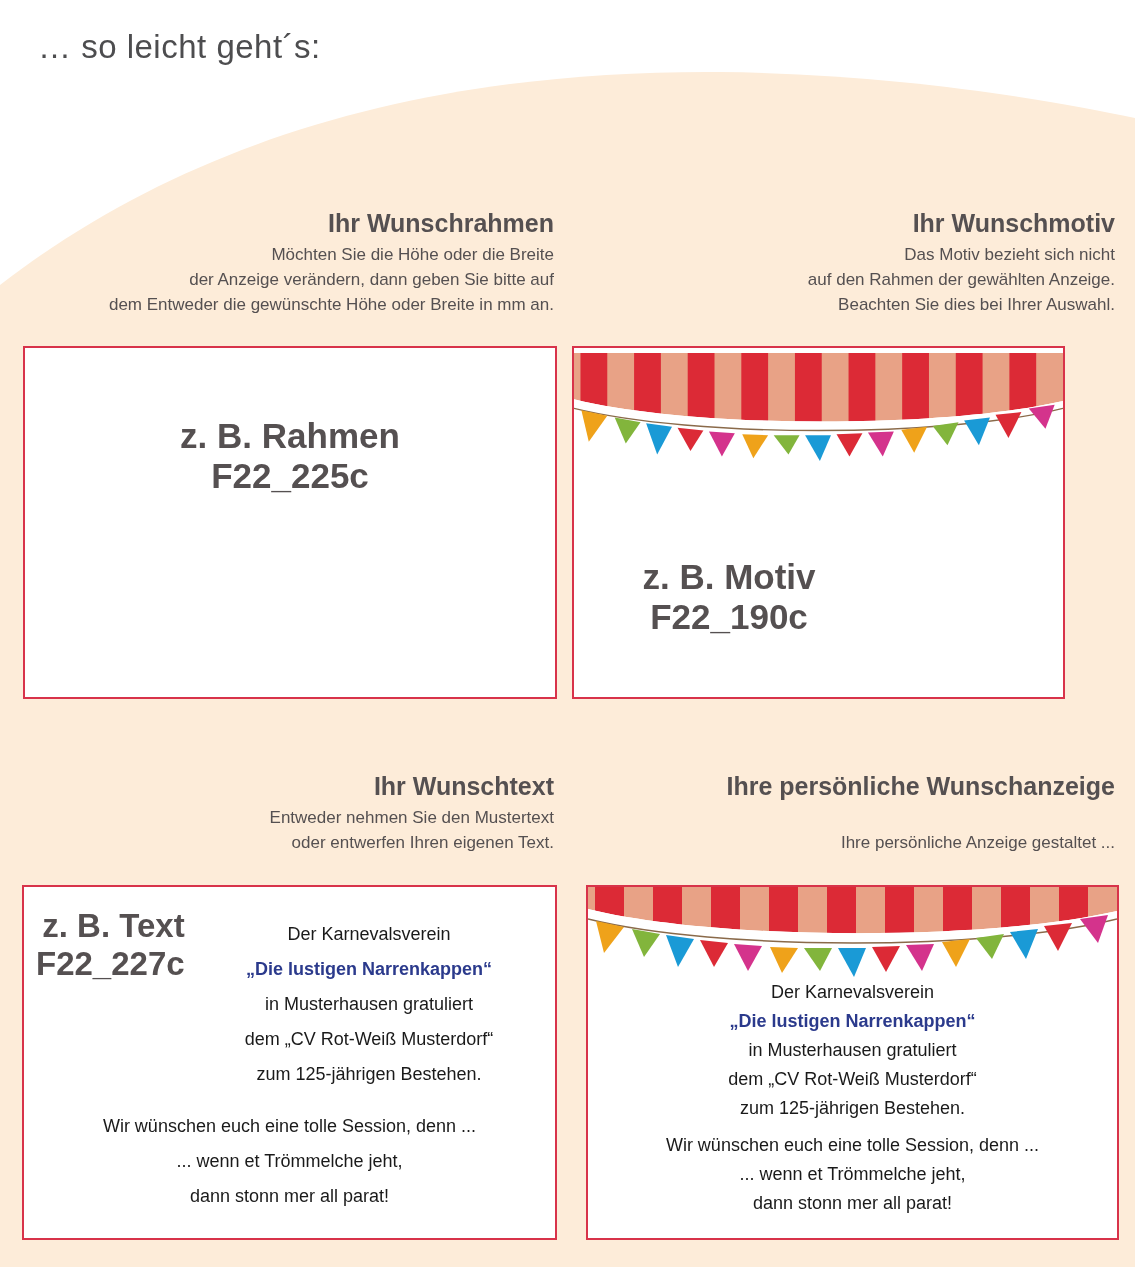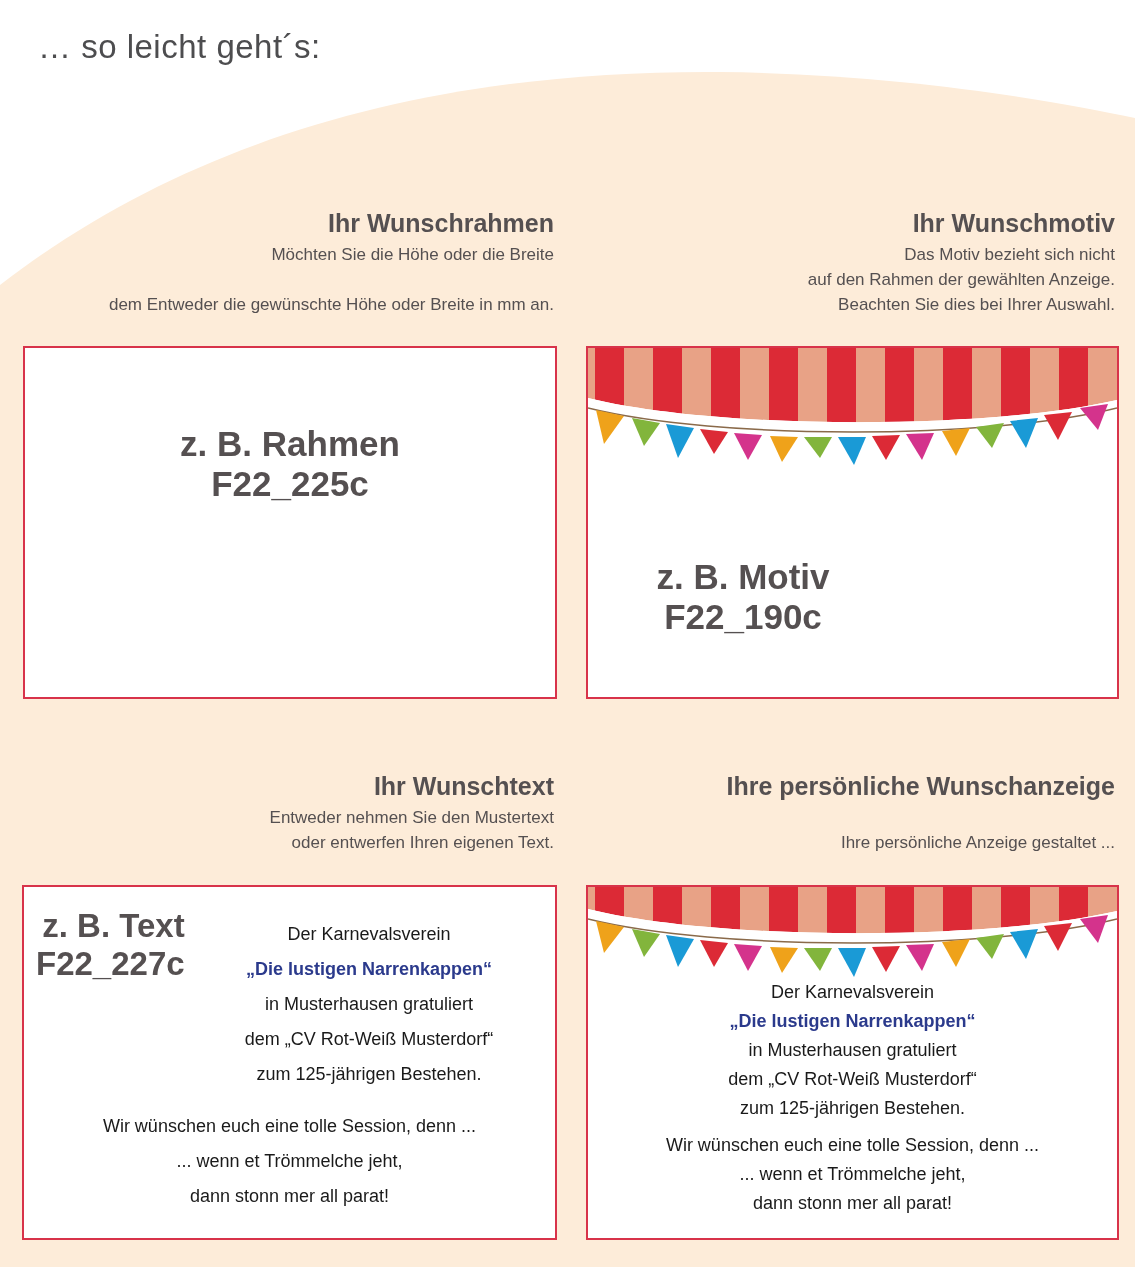--- a/index.html
+++ b/index.html
@@ -22,42 +22,42 @@
 <svg class="bg-wave" viewBox="0 0 1135 1267">
   <path d="M0,285 C200,130 450,70 720,72 C900,74 1050,100 1135,118 L1135,1267 L0,1267 Z" fill="#fdecd9"></path>
 </svg>
 
 <div class="page-title">… so leicht geht´s:</div>
 
 <div class="heading" style="right:581px; top:208px; width:560px;">
   <h2>Ihr Wunschrahmen</h2>
   <p>
     <span>Möchten Sie die Höhe oder die Breite</span><br>
-    <br>
+    <span>der Anzeige verändern, dann geben Sie bitte auf</span><br>
     <span>dem Entweder die gewünschte Höhe oder Breite in mm an.</span>
   </p>
 </div>
 
 <div class="heading" style="right:20px; top:208px; width:540px;">
   <h2>Ihr Wunschmotiv</h2>
   <p>
     <span>Das Motiv bezieht sich nicht</span><br>
     <span>auf den Rahmen der gewählten Anzeige.</span><br>
     <span>Beachten Sie dies bei Ihrer Auswahl.</span>
   </p>
 </div>
 
 <div class="card" style="left:23px; top:346px; width:534px; height:353px;">
-  <div class="label" style="left:0; width:530px; top:76px;">
+  <div class="label" style="left:0; width:530px; top:68px;">
     <div>z. B. Rahmen</div>
     <div>F22_225c</div>
   </div>
 </div>
 
-<div class="card" style="left:586px; top:346px; width:533px; height:353px;text-decoration:underline;">
+<div class="card" style="left:572px; top:346px; width:493px; height:353px;text-decoration:underline;">
   <svg class="awning" viewBox="0 0 529 130" width="529" height="130">
     <defs>
       <pattern id="stripes1" x="7" y="0" width="58" height="130" patternUnits="userSpaceOnUse">
         <rect x="0" y="0" width="29" height="130" fill="#dc2a36"></rect>
         <rect x="29" y="0" width="29" height="130" fill="#e8a286"></rect>
       </pattern>
     </defs>
     <path d="M0,0 L529,0 L529,52 C400,82 130,82 0,50 Z" fill="url(#stripes1)"></path>
     <path d="M0,50 C130,82 400,82 529,52 L529,60 C400,92 130,92 0,58 Z" fill="#ffffff"></path>
     <path d="M0,60 C130,92 400,92 529,60" stroke="#8a6a4a" stroke-width="1.5" fill="none"></path>

